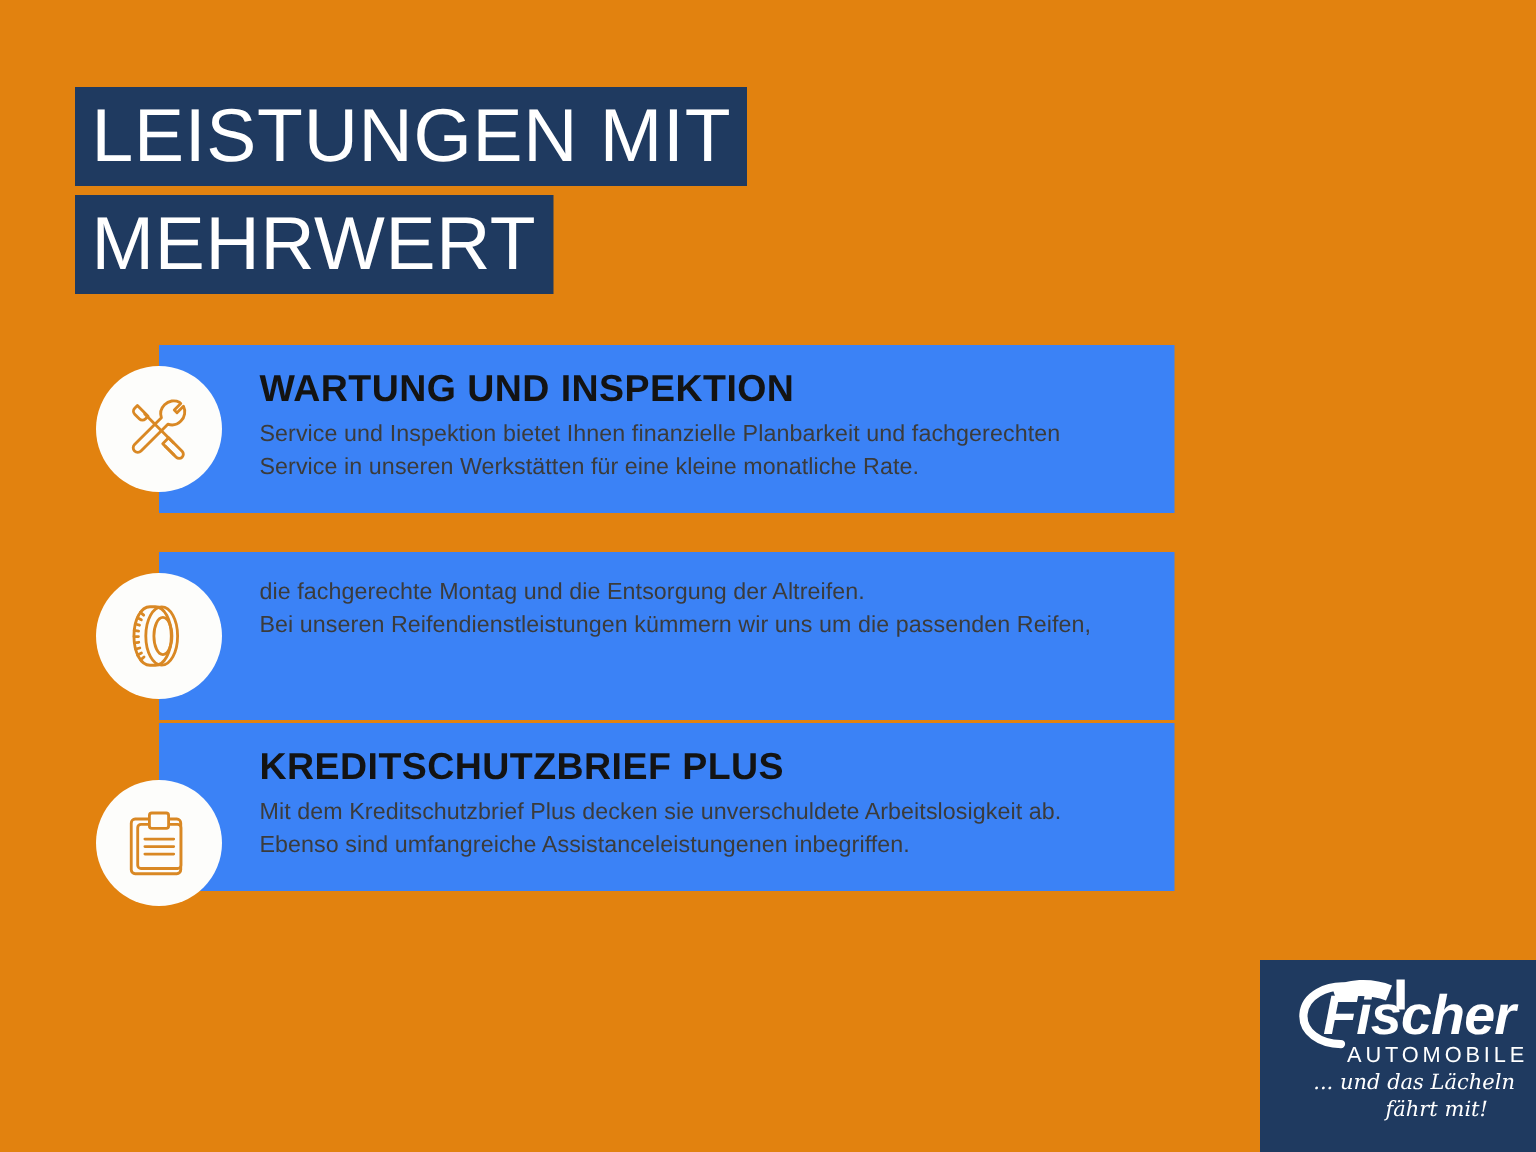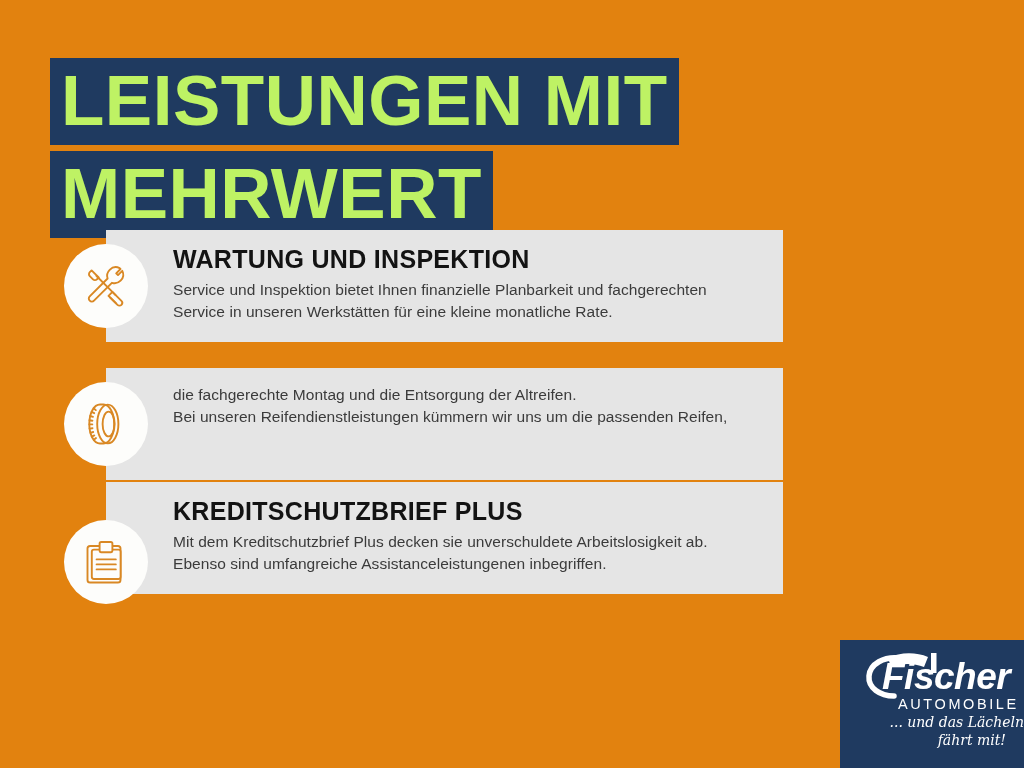--- a/index.html
+++ b/index.html
@@ -23,39 +23,39 @@
 
   
   .title-block {
     position: absolute;
     left: 50px;
     top: 58px;
   }
   .title-line {
     display: block;
     background: #1f3a60;
-    color: #bef264;
-    font-weight: 700;
-    font-size: 71px;
+    color: #ffffff;
+    font-weight: 400;
+    font-size: 50px;
     line-height: 1.0;
     letter-spacing: 0.5px;
     padding: 7px 11px 9px 11px;
     width: max-content;
     box-sizing: content-box;
   }
   .title-line.l2 {
     margin-top: 6px;
   }
 
   
   .card {
     position: absolute;
     left: 106px;
     width: 677px;
-    background: #e5e5e5;
+    background: #3b82f6;
     box-sizing: border-box;
   }
   .card.c1 { top: 230px; height: 112px; }
   .card.c2 { top: 368px; height: 112px; }
   .card.c3 { top: 482px; height: 112px; }
 
   .card-text {
     position: absolute;
     left: 67px;
     right: 18px;
@@ -136,20 +136,21 @@
     position: absolute;
     left: 0;
     top: 74px;
     width: 184px;
     color: #ffffff;
     font-family: "DejaVu Serif", serif;
     font-style: italic;
     font-size: 14px;
     line-height: 1.25;
     text-align: right;
+    padding-right: 14px;
     box-sizing: border-box;
   }
   .logo-claim .cl2 {
     display: block;
     padding-right: 18px;
   }
 </style>
 </head>
 <body>
 

